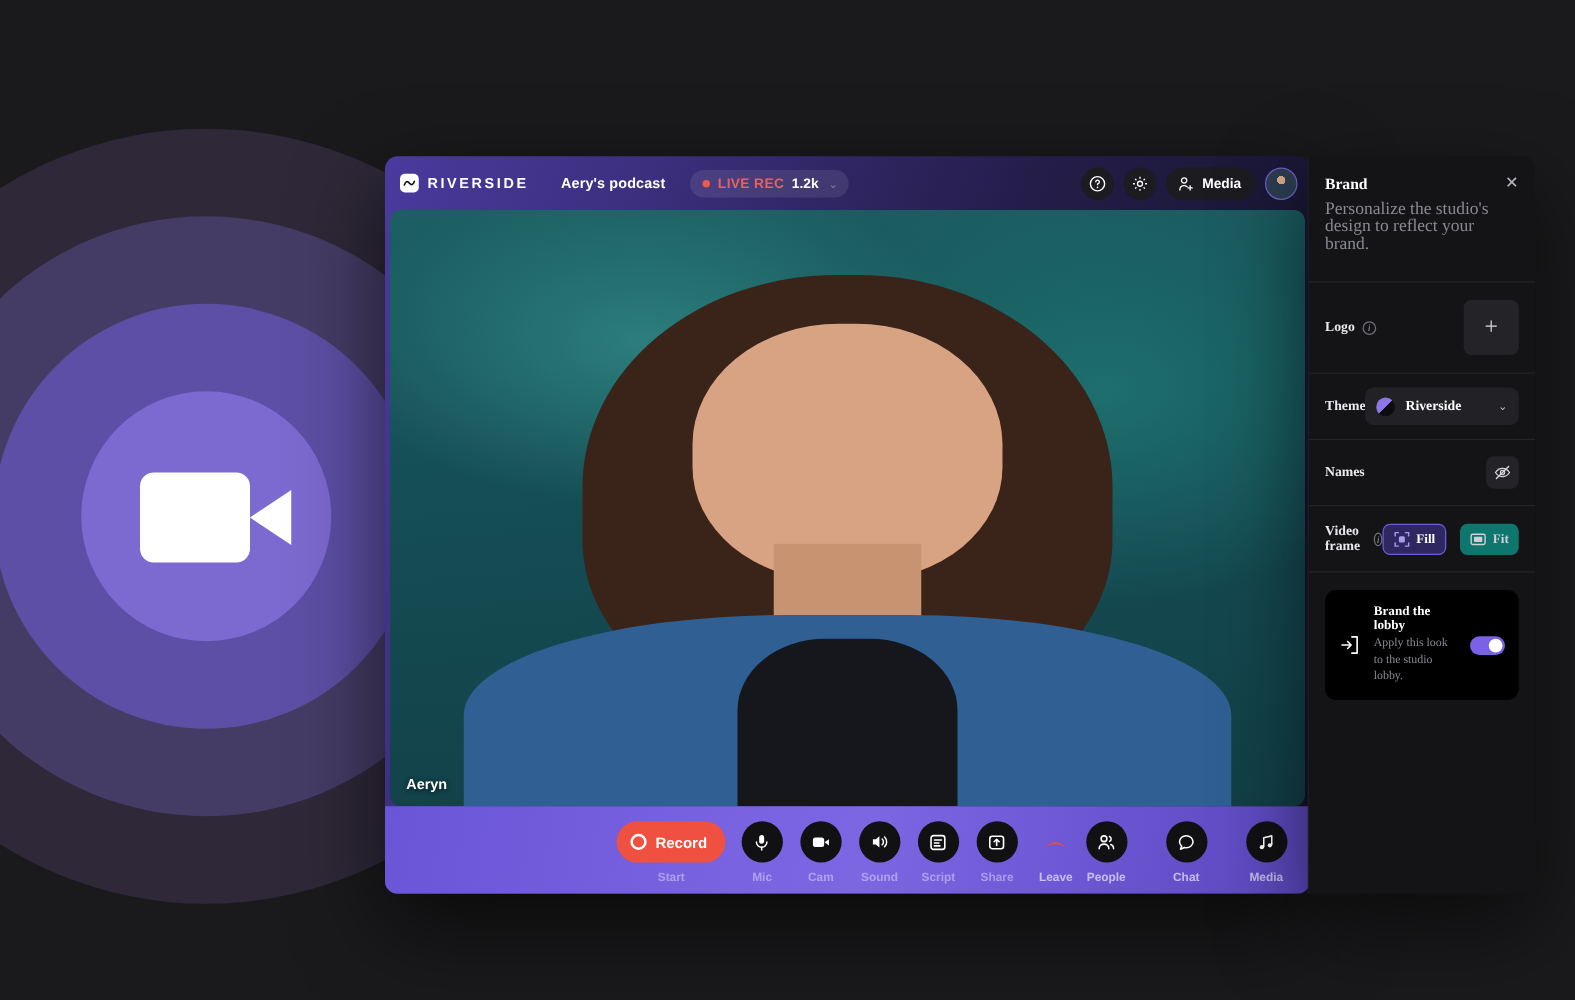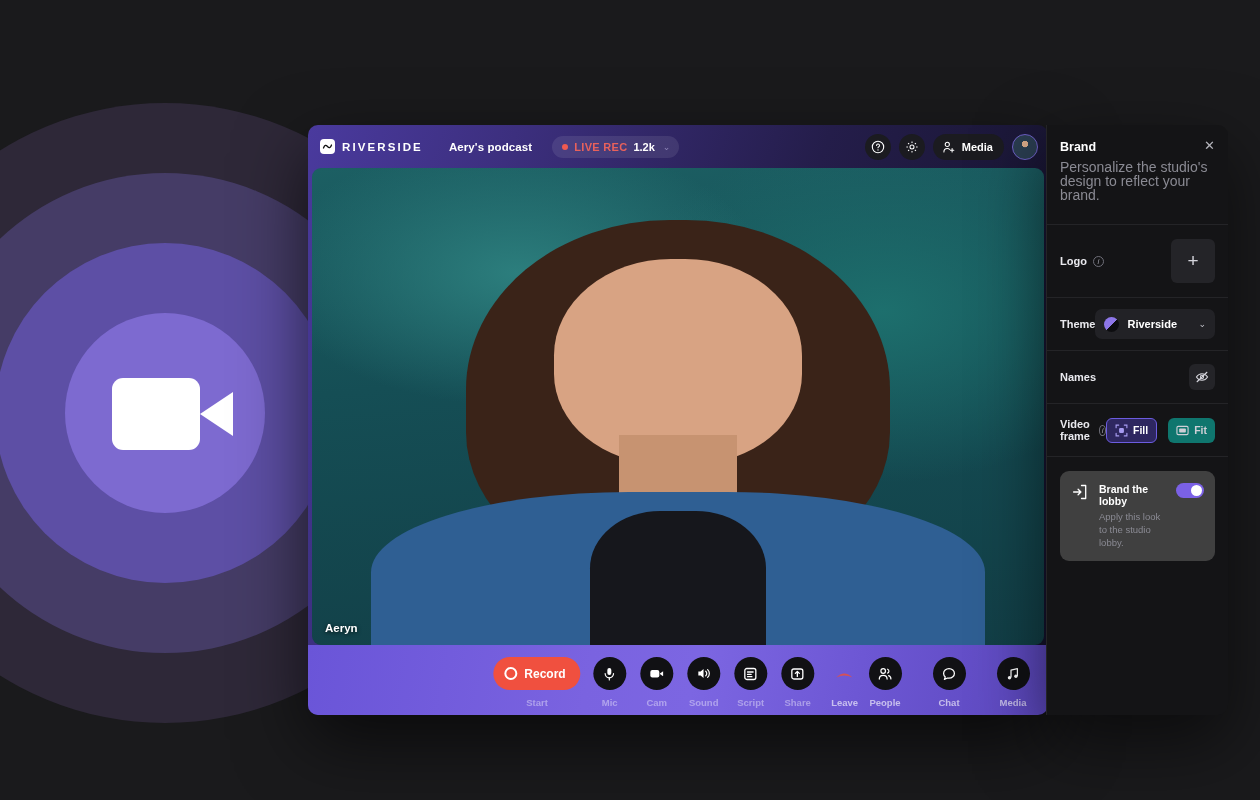--- a/index.html
+++ b/index.html
@@ -97,21 +97,21 @@
      align-items: center; gap: 7px; padding: 0 15px 0 11px; }
   .rec-btn .rdot { width: 13px; height: 13px; border-radius: 50%; border: 2.5px solid #fff; }
   .rec-btn span { color: #fff; font-size: 12px; font-weight: bold; }
   .leave-circle { background: transparent; }
   .tb-label { margin-top: 7px; font-size: 9.5px; color: rgba(255,255,255,0.40); font-weight: bold; white-space: nowrap; }
   .tb-label.bright { color: rgba(255,255,255,0.62); }
 
   
   .panel { position: absolute; left: 1046px; top: 125px; width: 182px; height: 590px;
      background: #141416; border-left: 1px solid #242427; border-radius: 0 10px 10px 0;
-     box-shadow: 0 26px 70px rgba(0,0,0,0.55); padding: 0 13px; }
+     box-shadow: 0 26px 70px rgba(0,0,0,0.55); padding: 0 13px; font-family: Liberation Serif, serif; }
   .panel-head { display: flex; align-items: flex-start; padding-top: 15px; }
   .panel-title { color: #fff; font-size: 12.5px; font-weight: bold; }
   .panel-close { margin-left: auto; color: #b6b6bd; font-size: 13px; line-height: 12px; }
   .panel-sub { color: #8a8a93; font-size: 14px; line-height: 14px; margin-top: 6px; max-width: 150px; }
   .sep { height: 1px; background: #242427; margin: 0 -13px; }
   .row { display: flex; align-items: center; min-height: 52px; }
   .row-label { color: #e9e9ee; font-size: 11px; font-weight: bold; }
   .info-i { width: 11px; height: 11px; border-radius: 50%; border: 1px solid #6f6f79;
      color: #9b9ba4; font-size: 8px; line-height: 9px; text-align: center; margin-left: 6px; font-style: italic; }
   .logo-add { margin-left: auto; width: 44px; height: 44px; border-radius: 6px; background: #242428;
@@ -121,22 +121,22 @@
   .swatch { width: 15px; height: 15px; border-radius: 50%;
      background: linear-gradient(135deg, #8d76e8 0 50%, #0d0d10 50% 100%); }
   .theme-name { color: #fff; font-size: 11px; font-weight: bold; }
   .theme-chev { margin-left: auto; color: #c2c2ca; font-size: 9px; }
   .eye-btn { margin-left: auto; width: 26px; height: 26px; border-radius: 6px; background: #242428;
      display: flex; align-items: center; justify-content: center; }
   .seg-group { margin-left: auto; display: flex; gap: 11px; }
   .seg { height: 25px; border-radius: 6px; display: flex; align-items: center; gap: 5px; padding: 0 8px;
      background: #0f766e; color: #cfcfd6; font-size: 10.5px; font-weight: bold; }
   .seg.active { background: #2e2760; border: 1px solid #6c5ce0; color: #fff; }
-  .lobby-card { margin-top: 14px; background: #404040; border-radius: 9px; padding: 12px 11px;
-     display: flex; gap: 10px; }
+  .lobby-card { margin-top: 14px; background: #000000; border-radius: 9px; padding: 12px 11px;
+     display: flex; align-items: center; gap: 10px; }
   .lobby-txt { flex: 1; }
   .lobby-title { color: #fff; font-size: 10.5px; font-weight: bold; }
   .lobby-desc { color: #8a8a93; font-size: 9.5px; line-height: 13px; margin-top: 3px; }
   .toggle { width: 28px; height: 15px; border-radius: 9px; background: #7b61e6; position: relative; flex: none; }
   .toggle .knob { position: absolute; right: 2px; top: 2px; width: 11px; height: 11px; border-radius: 50%; background: #fff; }
   svg { display: block; }
 </style>
 </head>
 <body>
 

